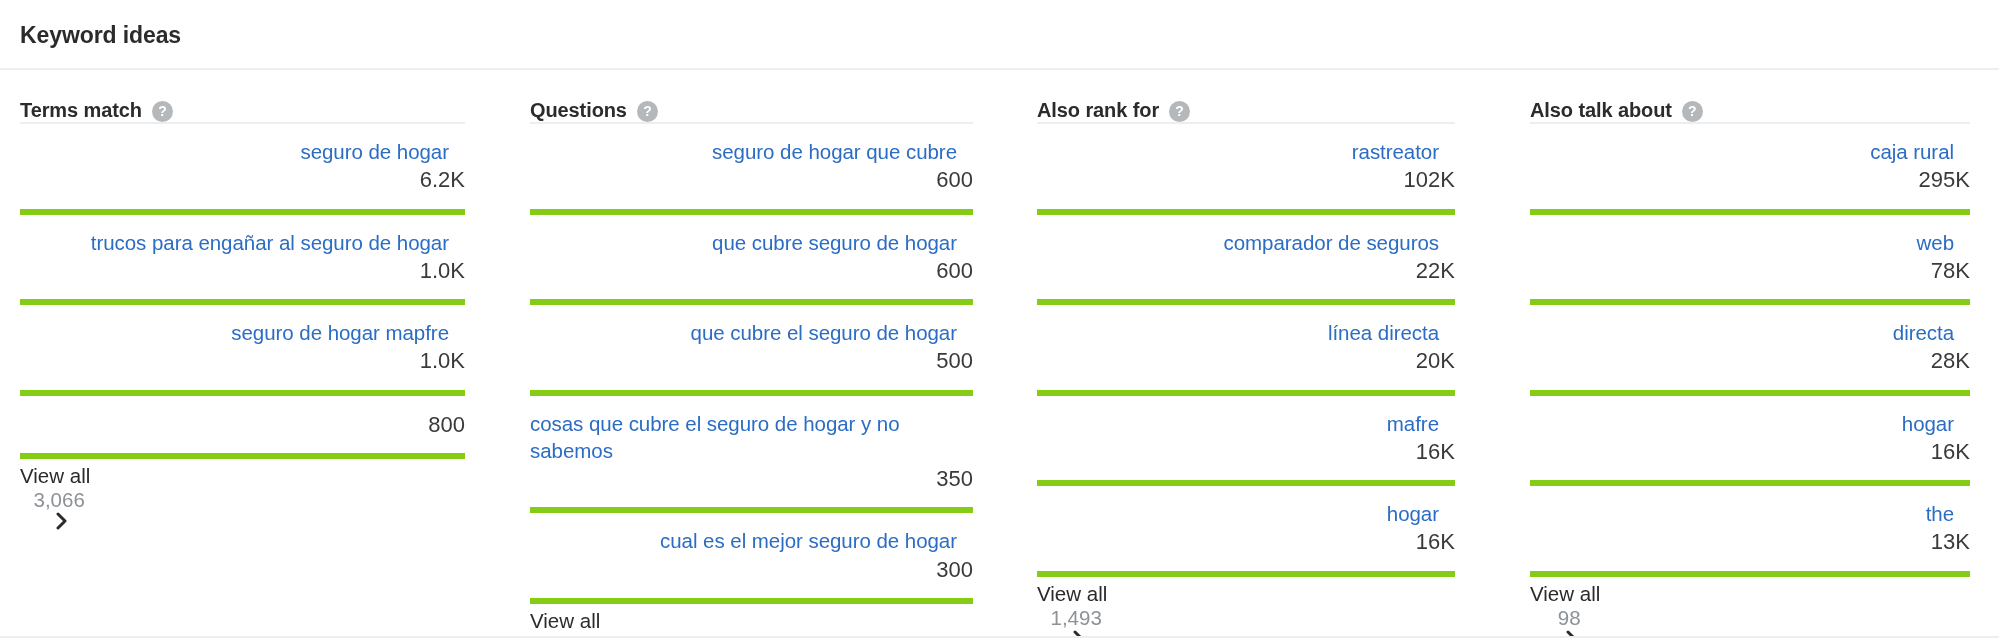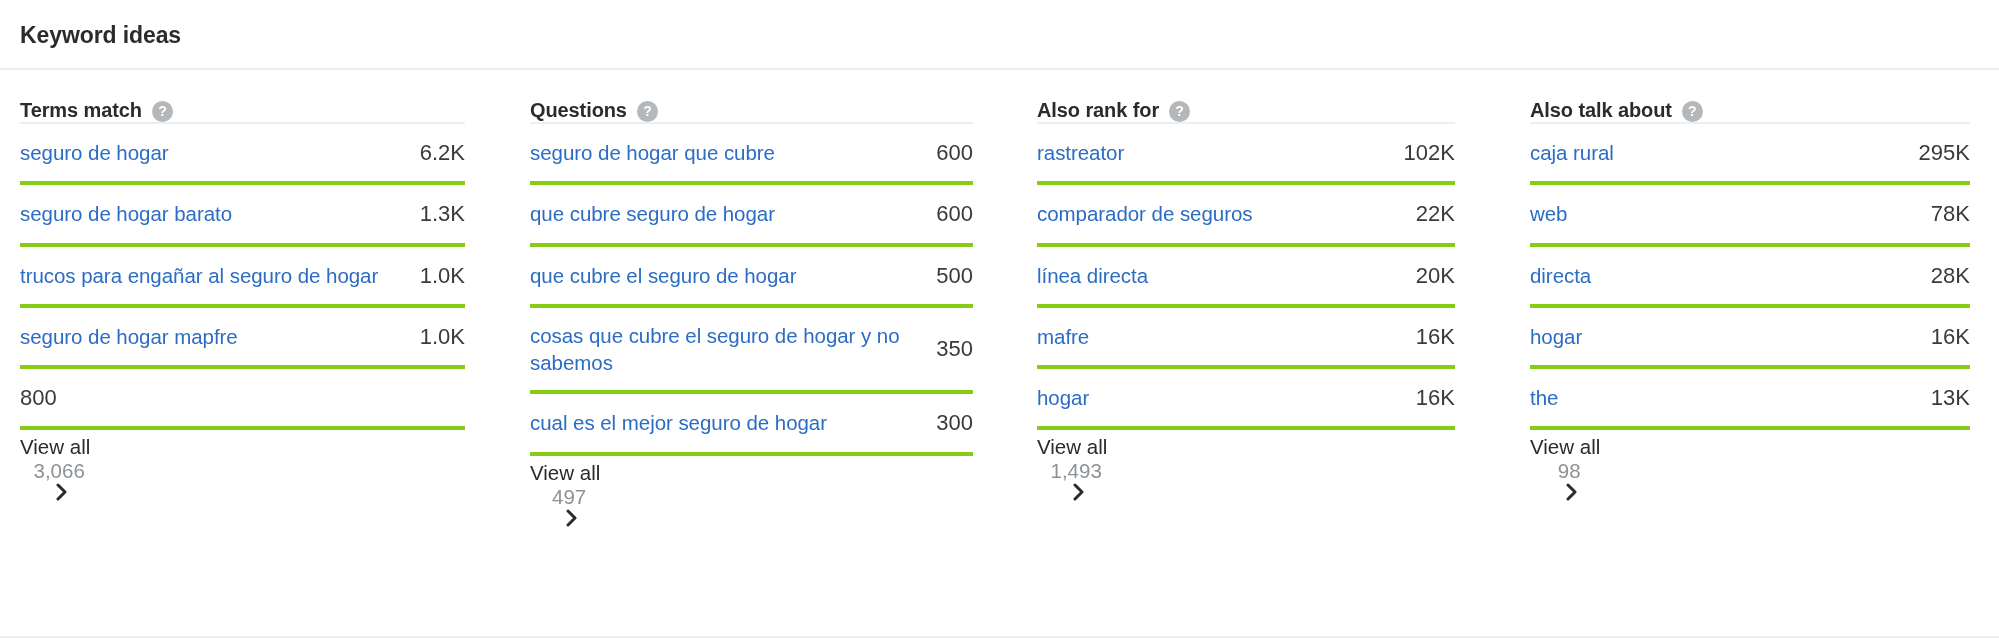--- a/index.html
+++ b/index.html
@@ -102,25 +102,26 @@
     margin-left: 10px;
     flex: 0 0 auto;
     cursor: pointer;
     font-family: "Liberation Sans", sans-serif;
   }
   .help-icon span { position: relative; top: -0.5px; }
 
   
   .row {
     display: flex;
-    align-items: center;
+    align-items: flex-end;
     justify-content: space-between;
     padding: 14px 0 14px 0;
-    border-bottom: 4px solid #84cc16;
+    border-bottom: 6px solid #84cc16;
     min-height: 52px;
+    flex-direction: column;
   }
 
   .row-kw {
     font-size: 20.5px;
     color: #2b6cc4;
     line-height: 1.33;
     text-decoration: none;
     cursor: pointer;
     flex: 1 1 auto;
     padding-right: 16px;
@@ -179,24 +180,20 @@
           <span class="help-icon">
               <span>?</span>
             </span>
         </div>
 
         <div class="row">
           <a class="row-kw">seguro de hogar</a>
           <span class="row-vol">6.2K</span>
         </div>
         <div class="row">
-          <a class="row-kw">seguro de hogar barato</a>
-          <span class="row-vol">1.3K</span>
-        </div>
-        <div class="row">
           <a class="row-kw">trucos para engañar al seguro de hogar</a>
           <span class="row-vol">1.0K</span>
         </div>
         <div class="row">
           <a class="row-kw">seguro de hogar mapfre</a>
           <span class="row-vol">1.0K</span>
         </div>
         <div class="row">
           <span class="row-vol">800</span>
         </div>

